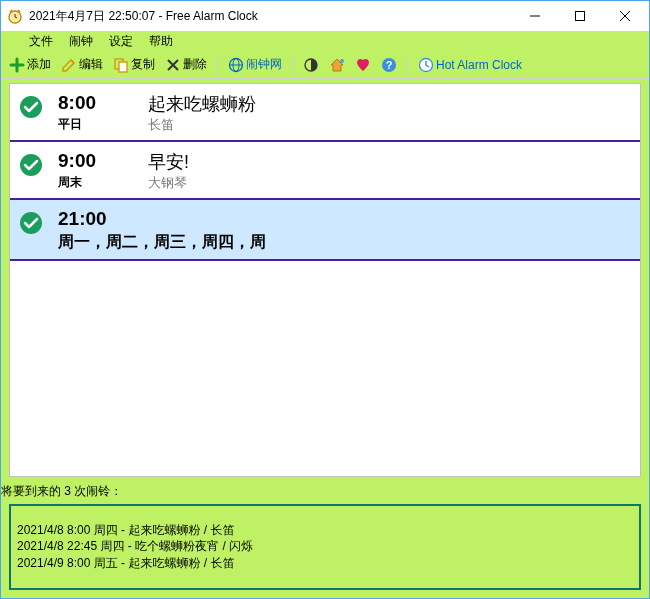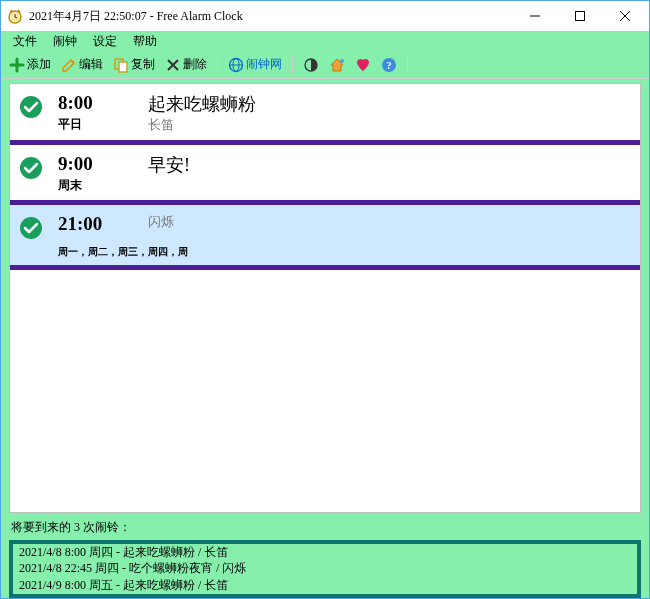--- a/index.html
+++ b/index.html
@@ -1,49 +1,49 @@
 <!DOCTYPE html>
 <html><head>
 <meta charset="utf-8">
 <style>
   * { box-sizing: border-box; margin: 0; padding: 0; }
   body { font-family: "Microsoft YaHei", "Segoe UI", sans-serif; font-size: 12px; background: #fff; }
-  .window { width: 650px; height: 599px; border: 1px solid #4ea6ea; display: flex; flex-direction: column; background: #86efac; font-family: Liberation Serif, serif; }
+  .window { width: 650px; height: 599px; border: 1px solid #4ea6ea; display: flex; flex-direction: column; background: #bef264; }
   
   .titlebar { height: 30px; background: #fff; display: flex; align-items: center; padding: 0 2px 0 6px; }
   .titlebar .app-icon { width: 16px; height: 16px; margin-right: 6px; }
   .titlebar .title { flex: 1; font-size: 12px; color: #000; }
   .titlebar .win-controls { display: flex; }
   .titlebar .win-btn { width: 45px; height: 29px; display: flex; align-items: center; justify-content: center; color: #000; }
   .titlebar .win-btn svg { stroke: #000; }
   
-  .menubar { height: 20px; display: flex; align-items: center; padding: 0 4px; }
+  .menubar { height: 20px; display: flex; align-items: center; padding: 0 20px; }
   .menubar .menu-item { padding: 2px 8px; font-size: 12px; }
   
   .toolbar { height: 28px; display: flex; align-items: center; padding: 2px 4px; border-bottom: 1px solid #d0d0d0; gap: 2px; }
   .toolbar .tbtn { display: flex; align-items: center; padding: 2px 4px; gap: 2px; font-size: 12px; }
   .toolbar .sep { width: 1px; height: 20px; background: #d0d0d0; margin: 0 4px; }
   .toolbar .icon { width: 16px; height: 16px; display: inline-flex; align-items: center; justify-content: center; }
   .toolbar .link { color: #0066cc; }
   
   .alarm-list { flex: 1; overflow-y: auto; border: 1px solid #bfbfbf; margin: 4px 8px 4px 8px; background: #fff; }
-  .alarm-row { display: flex; align-items: flex-start; padding: 8px 10px 6px 10px; border-bottom: 5px solid #4c1d95; }
+  .alarm-row { display: flex; align-items: flex-start; padding: 8px 10px 6px 10px; border-bottom: 2px solid #4c1d95; }
   .alarm-row.selected { background: #cde8ff; }
   .alarm-row .check-icon { width: 22px; height: 22px; margin-top: 4px; margin-right: 16px; }
   .alarm-row .time-col { width: 90px; }
   .alarm-row .time { font-size: 19px; font-weight: bold; color: #000; }
   .alarm-row .days { font-size: 12px; font-weight: bold; color: #000; margin-top: 2px; }
   .alarm-row .desc-col { flex: 1; }
   .alarm-row .desc1 { font-size: 18px; color: #000; }
   .alarm-row .desc2 { font-size: 13px; color: #777; }
   .alarm-row.selected .time-col, .alarm-row.selected .desc-col { }
-  .alarm-row-wide .days-wide { font-size: 10px; font-weight: bold; color: #000; margin-top: 10px; }
-  
-  .upcoming-label { padding: 2px 10px; font-size: 12px; }
-  .upcoming-box { border: 4px solid #0f766e; margin: 2px 8px 0 8px; padding: 0 6px; font-size: 12px; line-height: 1.4; }
+  .alarm-row-wide .days-wide { font-size: 16px; font-weight: bold; color: #000; margin-top: 2px; }
+  
+  .upcoming-label { padding: 2px 0; font-size: 12px; }
+  .upcoming-box { border: 2px solid #0f766e; margin: 2px 8px 8px 8px; padding: 16px 6px; font-size: 12px; line-height: 1.4; }
   
   .check-circle { fill: #1a9e5c; }
 </style>
 </head>
 <body>
 
 <div class="window">
 
   <div class="titlebar">
     <span class="app-icon">
@@ -154,20 +154,29 @@
     </div>
     <div class="tbtn">
       <span class="icon">
           <svg viewBox="0 0 16 16">
             <circle cx="8" cy="8" r="7" fill="#3a8de0"></circle>
             <text x="8" y="12" text-anchor="middle" fill="#fff" font-size="11" font-weight="bold">?</text>
           </svg>
         </span>
     </div>
     <div class="sep"></div>
+    <div class="tbtn link">
+      <span class="icon">
+          <svg viewBox="0 0 16 16">
+            <circle cx="8" cy="8" r="6.5" fill="#fff" stroke="#3a8de0" stroke-width="1.3"></circle>
+            <path d="M8 4 L8 8 L11 10" stroke="#3a8de0" stroke-width="1.5" fill="none"></path>
+          </svg>
+        </span>
+      <span>Hot Alarm Clock</span>
+    </div>
   </div>
 
   <div class="alarm-list" id="alarm-list">
       <div class="alarm-row">
         <span class="check-icon"><svg viewBox="0 0 22 22">
             <circle cx="11" cy="11" r="11" class="check-circle"></circle>
             <path d="M5 11 L9 15 L17 7" stroke="#fff" stroke-width="2.5" fill="none" stroke-linecap="round" stroke-linejoin="round"></path>
           </svg></span>
         <div class="time-col">
           <div class="time">8:00</div>
@@ -182,34 +191,34 @@
         <span class="check-icon"><svg viewBox="0 0 22 22">
             <circle cx="11" cy="11" r="11" class="check-circle"></circle>
             <path d="M5 11 L9 15 L17 7" stroke="#fff" stroke-width="2.5" fill="none" stroke-linecap="round" stroke-linejoin="round"></path>
           </svg></span>
         <div class="time-col">
           <div class="time">9:00</div>
           <div class="days">周末</div>
         </div>
         <div class="desc-col">
           <div class="desc1">早安!</div>
+          <div class="desc2">大钢琴</div>
         </div>
       </div>
       <div class="alarm-row selected alarm-row-wide">
         <span class="check-icon"><svg viewBox="0 0 22 22">
             <circle cx="11" cy="11" r="11" class="check-circle"></circle>
             <path d="M5 11 L9 15 L17 7" stroke="#fff" stroke-width="2.5" fill="none" stroke-linecap="round" stroke-linejoin="round"></path>
           </svg></span>
         <div style="flex:1">
           <div style="display:flex">
             <div class="time-col">
               <div class="time">21:00</div>
             </div>
             <div class="desc-col">
-              <div class="desc2">闪烁</div>
             </div>
           </div>
           <div class="days-wide">周一，周二，周三，周四，周</div>
         </div>
       </div>
     </div>
 
   <div class="upcoming-label">将要到来的 3 次闹铃：</div>
   <div class="upcoming-box" id="upcoming-box">
       <div>2021/4/8 8:00 周四 - 起来吃螺蛳粉 / 长笛</div>

